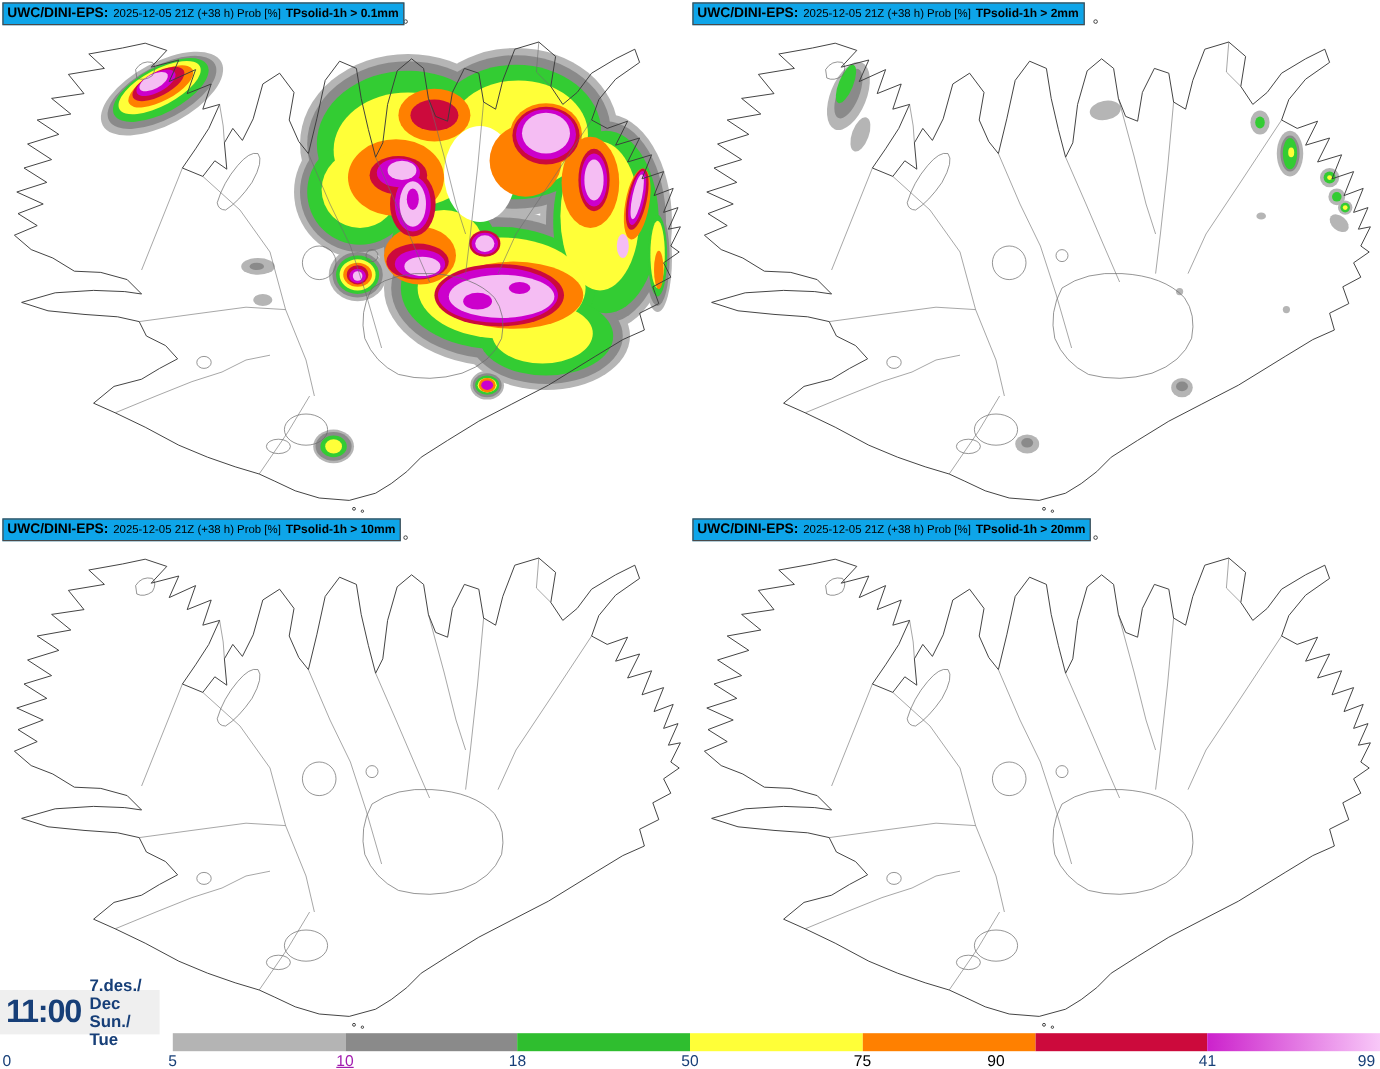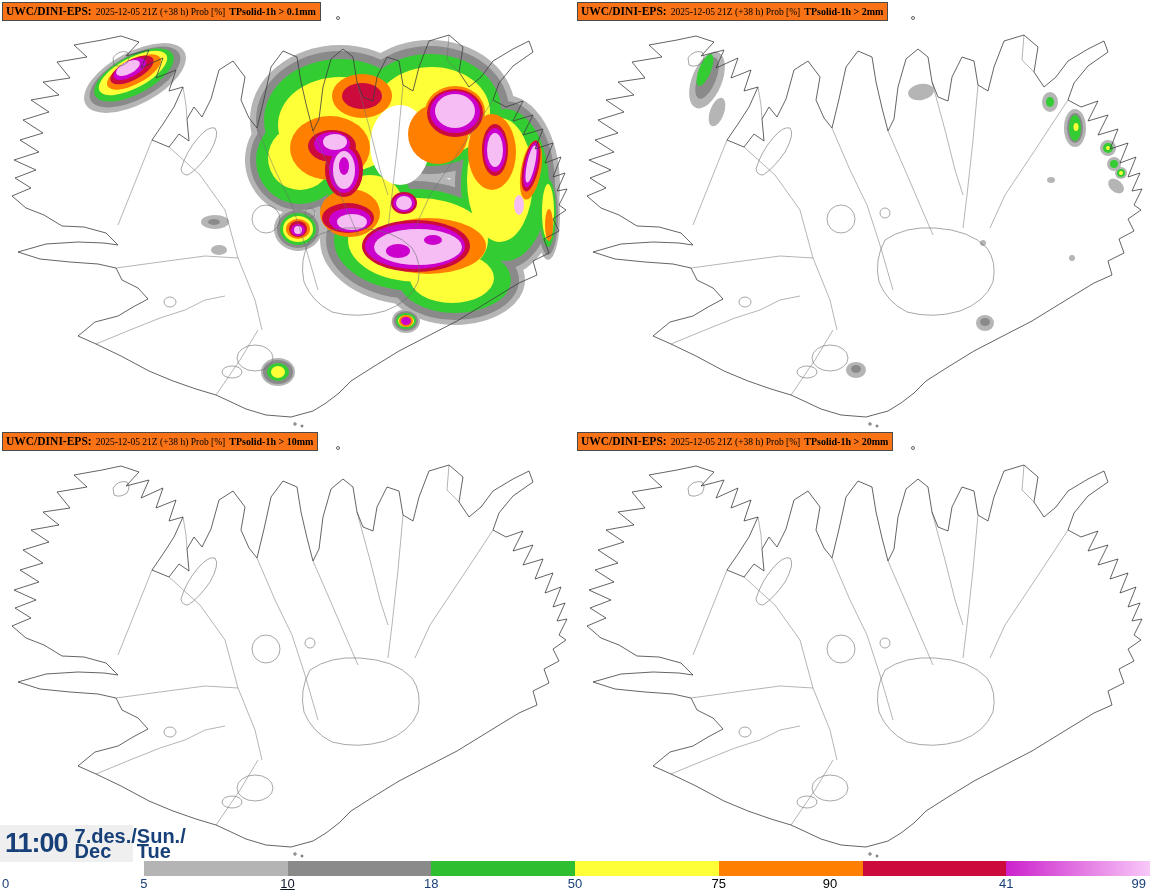--- a/index.html
+++ b/index.html
@@ -5,32 +5,32 @@
   html,body{margin:0;padding:0;background:#fff;}
   .stage{
     position:relative;width:1150px;height:891px;background:#fff;overflow:hidden;
     font-family:"Liberation Sans", sans-serif;
   }
   .panel{position:absolute;width:575px;height:430px;}
   .panel svg.map{position:absolute;left:0;top:0;width:575px;height:430px;}
   .title-box{
     position:absolute;left:2px;top:2px;z-index:5;
     display:inline-flex;align-items:baseline;gap:4px;white-space:nowrap;
-    background:#f97316;border:1px solid #4a4a4a;padding:2px 4px 3px 3px;color:#000;font-family:Liberation Serif, serif;
+    background:#0ea5e9;border:1px solid #4a4a4a;padding:2px 4px 3px 3px;color:#000;
   }
   .t-model{font-weight:bold;font-size:11.5px;}
   .t-run{font-size:9.5px;}
   .t-thresh{font-weight:bold;font-size:10px;}
   .timebox{
     position:absolute;left:0;top:825px;width:133px;height:37px;z-index:6;
     background:#efefef;display:flex;align-items:center;gap:7px;padding-left:5px;
     box-sizing:border-box;
   }
   .tb-time{font-size:27px;font-weight:bold;color:#173f78;letter-spacing:-1px;}
-  .tb-date{display:flex;flex-direction:row;font-size:20px;line-height:15px;
+  .tb-date{display:flex;flex-direction:column;font-size:14px;line-height:15px;
     font-weight:bold;color:#173f78;}
   .colorbar{position:absolute;left:0;top:861px;width:1150px;height:15px;}
   .cb-seg{position:absolute;top:0;height:15px;}
   .cb-labels{position:absolute;left:0;top:876px;width:1150px;height:15px;}
   .cb-label{position:absolute;top:0;font-size:13px;}
 </style>
 </head>
 <body>
 
 <svg width="0" height="0" style="position:absolute" aria-hidden="true">
@@ -312,21 +312,21 @@
       <div class="cb-seg" style="left: 287.5px; width: 143.75px; background: rgb(138, 138, 138);"></div>
       <div class="cb-seg" style="left: 431.25px; width: 143.75px; background: rgb(47, 190, 47);"></div>
       <div class="cb-seg" style="left: 575px; width: 143.75px; background: rgb(255, 255, 56);"></div>
       <div class="cb-seg" style="left: 718.75px; width: 143.75px; background: rgb(255, 128, 0);"></div>
       <div class="cb-seg" style="left: 862.5px; width: 143.75px; background: rgb(204, 10, 60);"></div>
       <div class="cb-seg" style="left: 1006.25px; width: 143.75px; background: linear-gradient(to right, rgb(204, 34, 204), rgb(248, 200, 248));"></div>
     </div>
   <div class="cb-labels">
       <div class="cb-label" style="color: rgb(23, 63, 120); left: 2px;">0</div>
       <div class="cb-label" style="color: rgb(23, 63, 120); left: 143.75px; transform: translateX(-50%);">5</div>
-      <div class="cb-label" style="color: #0f172a; left: 287.5px; transform: translateX(-50%); text-decoration: underline;">10</div>
+      <div class="cb-label" style="color: #a21caf; left: 287.5px; transform: translateX(-50%); text-decoration: underline;">10</div>
       <div class="cb-label" style="color: rgb(23, 63, 120); left: 431.25px; transform: translateX(-50%);">18</div>
       <div class="cb-label" style="color: rgb(23, 63, 120); left: 575px; transform: translateX(-50%); text-align: center;">50</div>
       <div class="cb-label" style="color: #000000; left: 718.75px; transform: translateX(-50%);">75</div>
       <div class="cb-label" style="color: #000000; left: 830px; transform: translateX(-50%);">90</div>
       <div class="cb-label" style="color: rgb(23, 63, 120); left: 1006.25px; transform: translateX(-50%);">41</div>
       <div class="cb-label" style="color: rgb(23, 63, 120); left: 1146px; transform: translateX(-100%);">99</div>
     </div>
 </div>
 
 </body></html>

